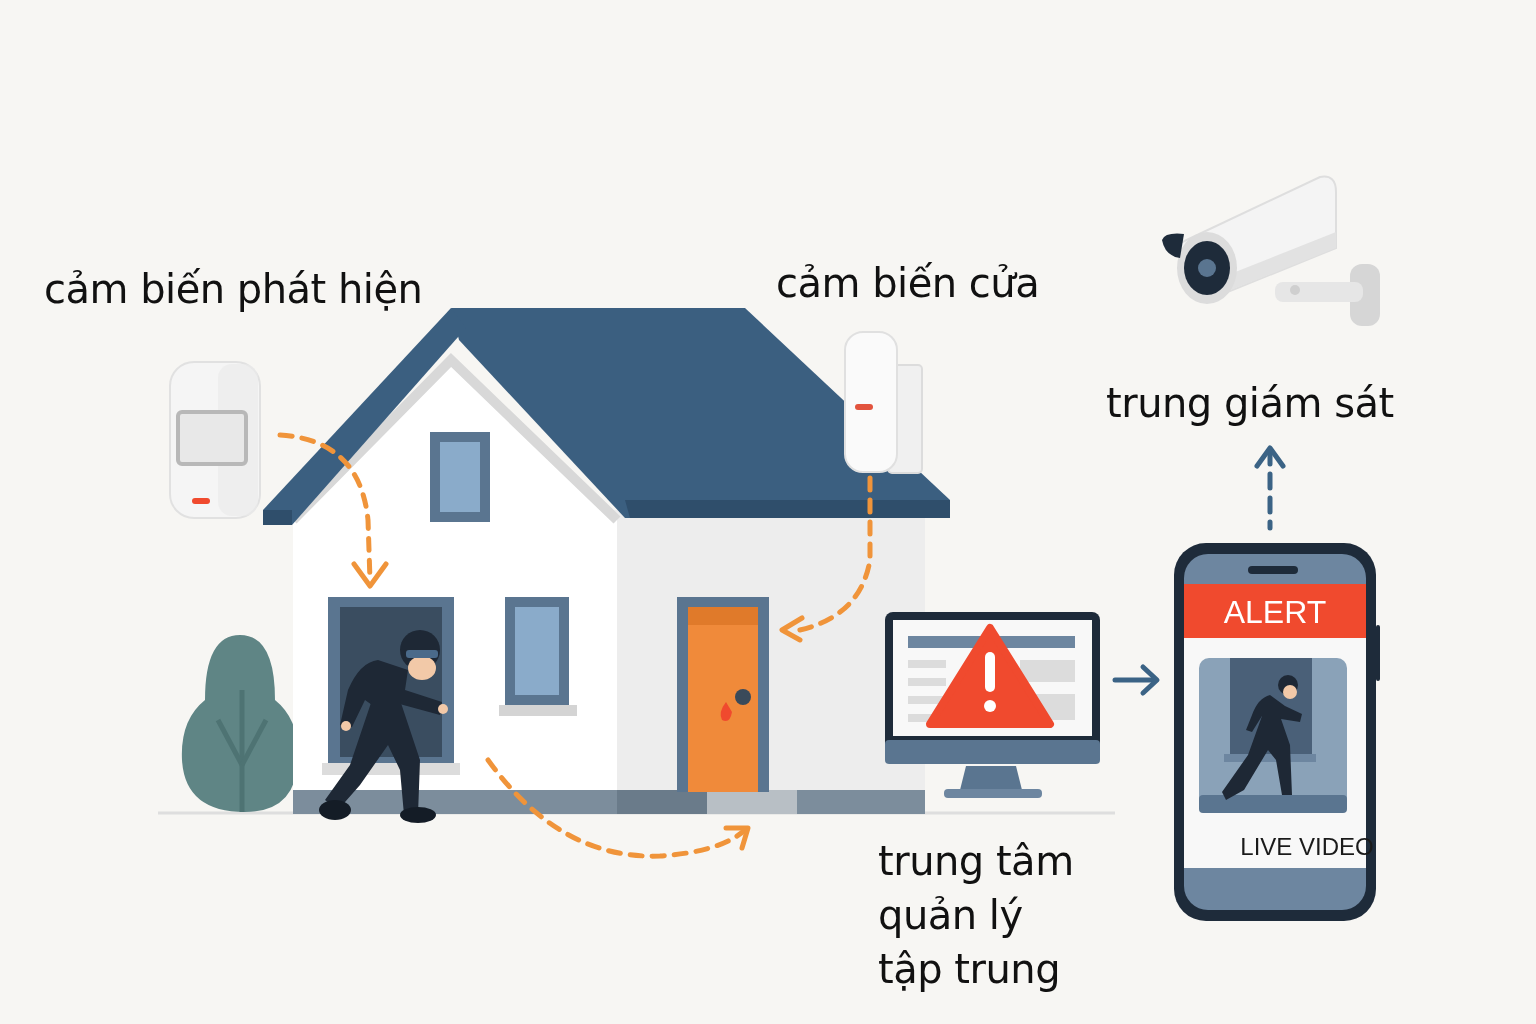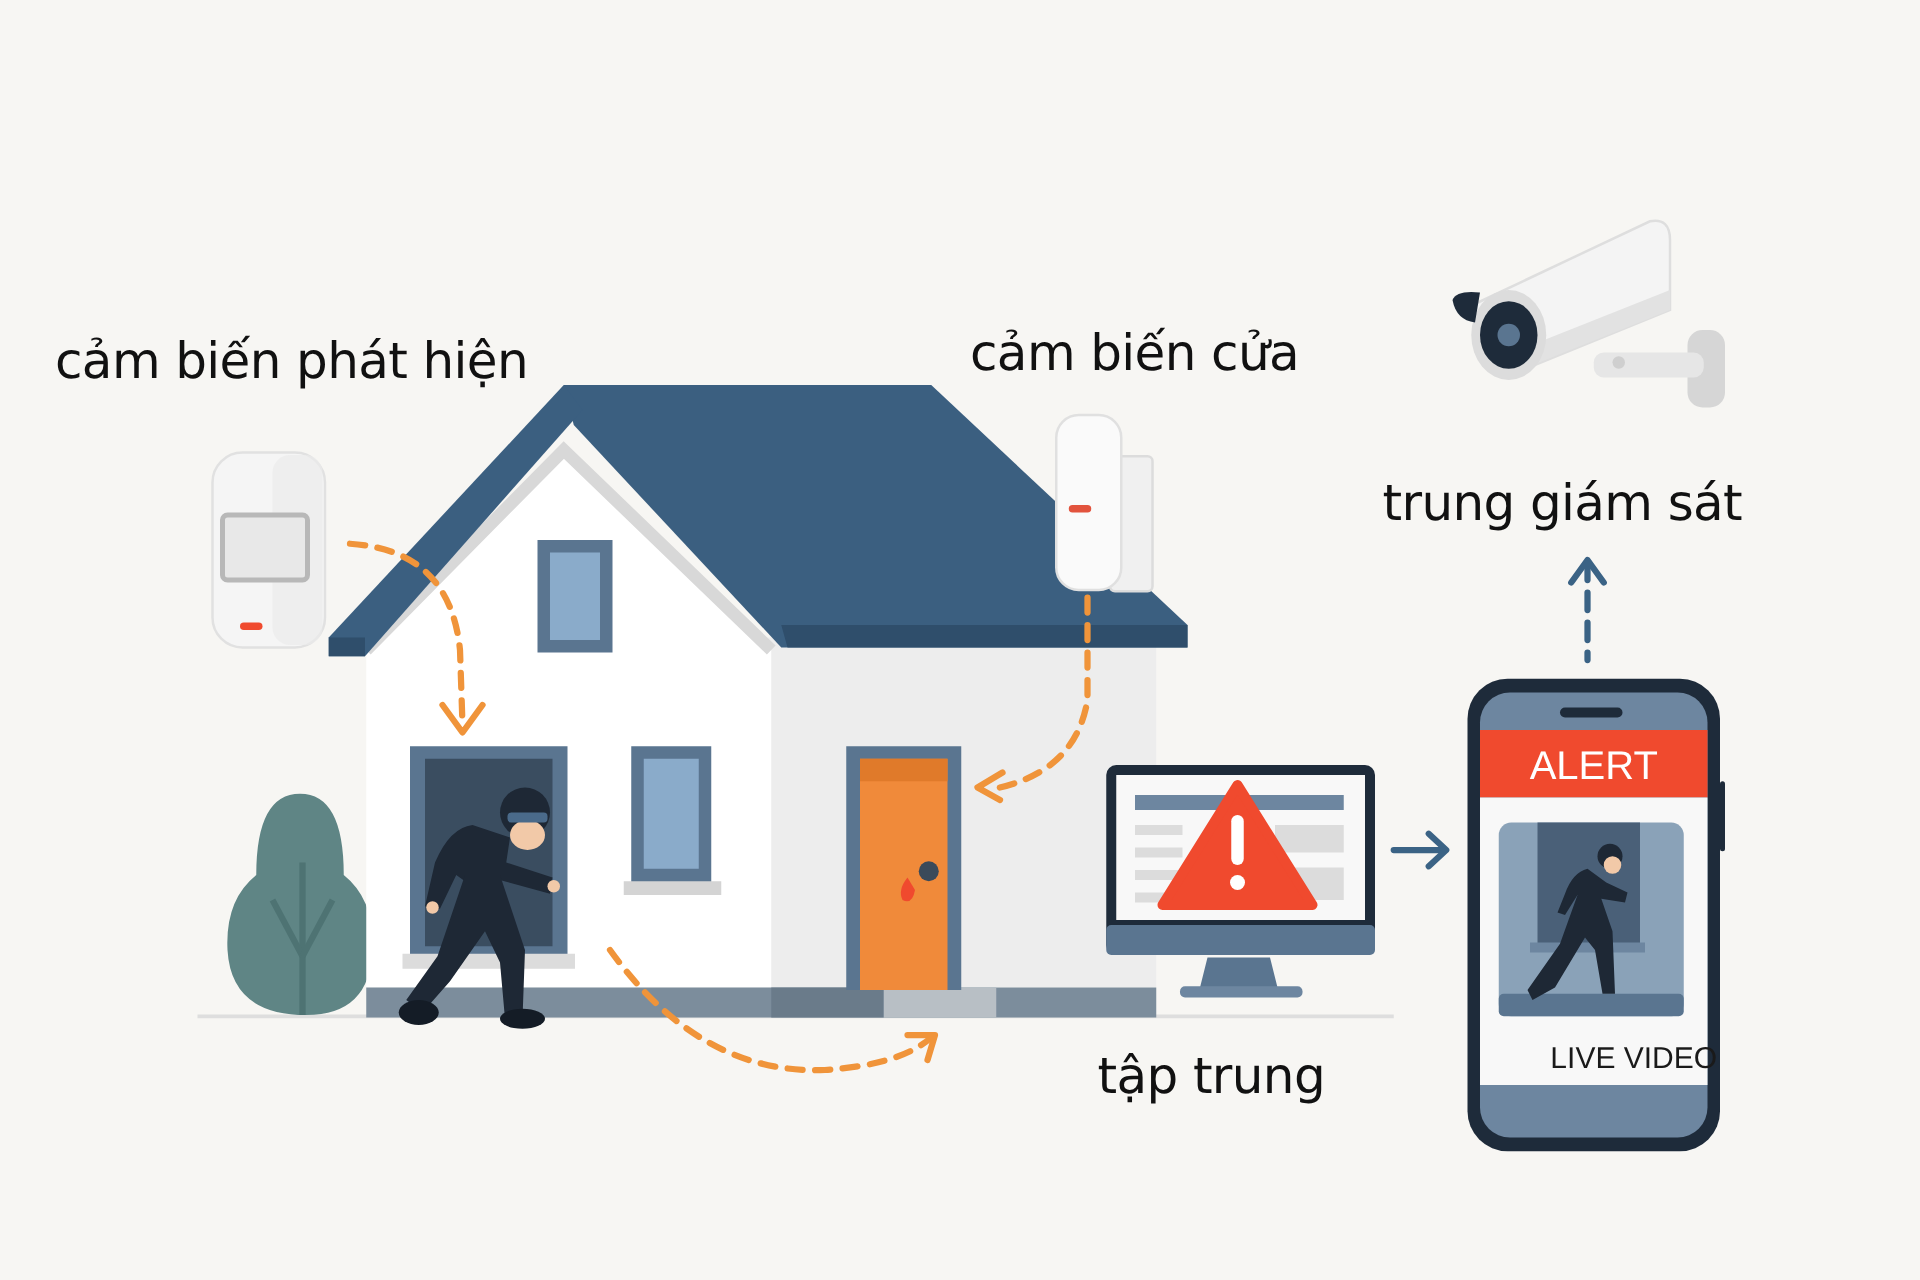--- a/index.html
+++ b/index.html
@@ -154,17 +154,19 @@
 
 <div class="label" style="left:44px;top:246px;margin-top:16px;">
   <div>cảm biến phát hiện</div>
 </div>
 
 <div class="label" style="left:776px;top:256px;">cảm biến cửa</div>
 
 <div class="label" style="left:1106px;top:376px;">trung giám sát</div>
 
 <div class="label" style="left:878px;top:834px;">
+  <div>trung tâm</div>
+  <div>quản lý</div>
   <div>tập trung</div>
 </div>
 
 <div class="phone-text" style="left:1184px;top:590px;width:182px;font-size:32px;line-height:44px;color:#ffffff;">ALERT</div>
 <div class="phone-text" style="left:1184px;top:832px;width:182px;font-size:24px;line-height:30px;color:#1a1a1a;margin-left:32px;">LIVE VIDEO</div>
 
 </body></html>

